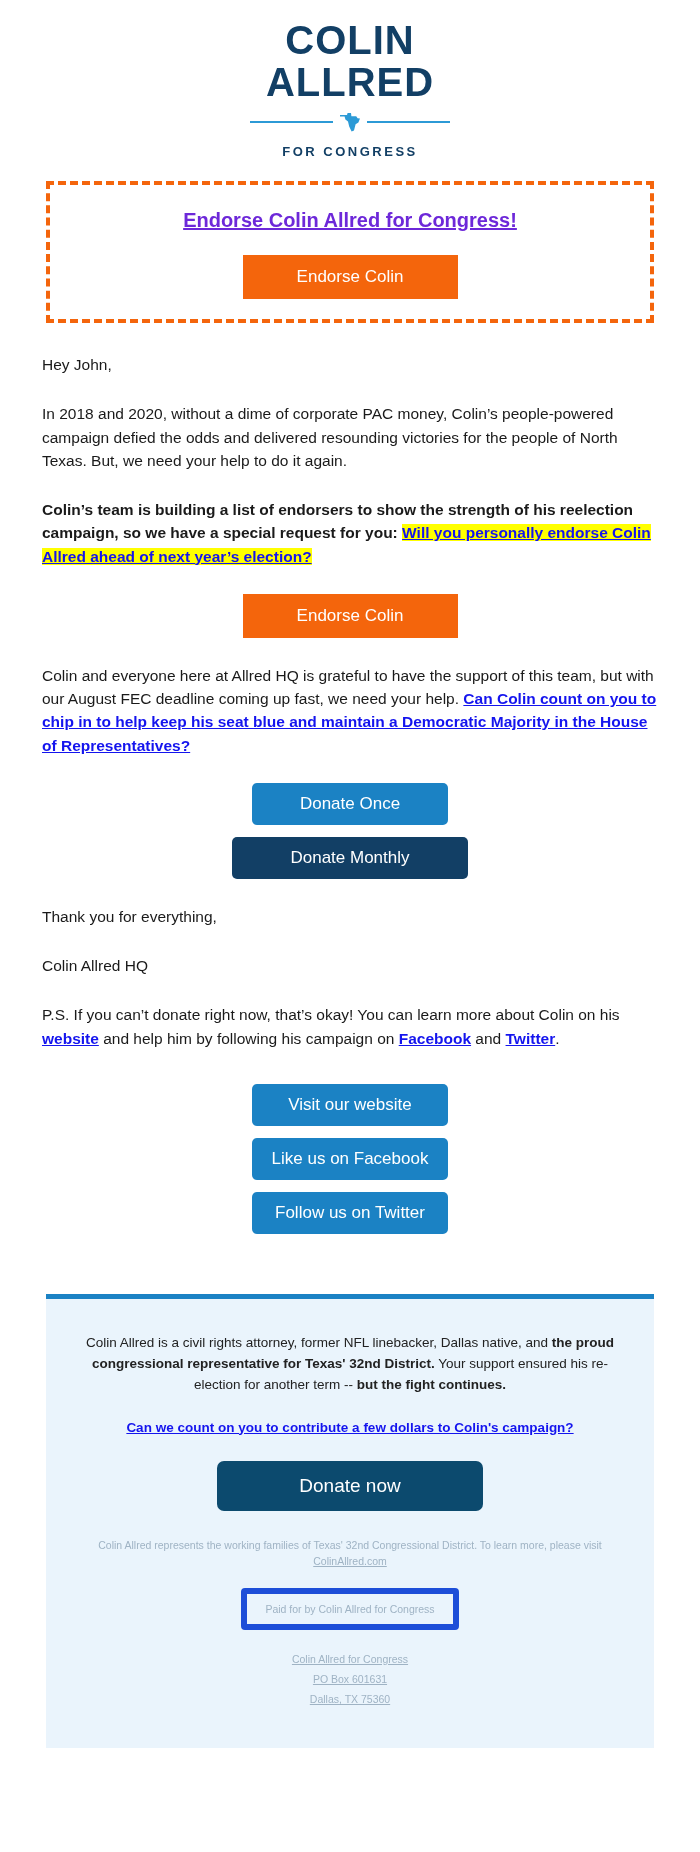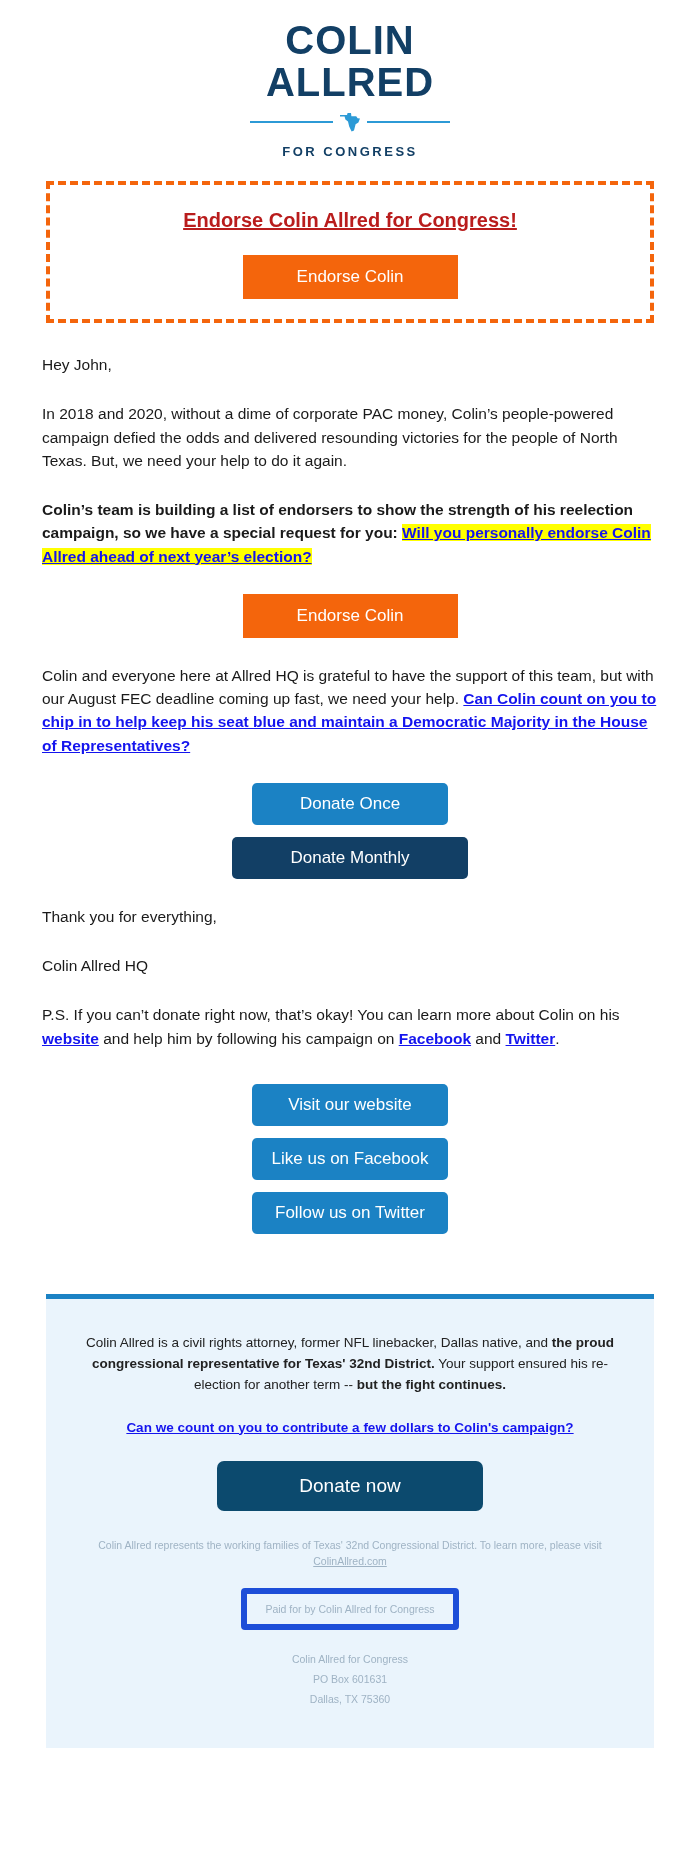--- a/index.html
+++ b/index.html
@@ -37,21 +37,21 @@
   
   .dashed-box {
     margin: 14px 46px 0 46px;
     border: 4px dashed #F4650C;
     padding: 22px 10px 20px;
     text-align: center;
   }
   .dashed-link {
     display: inline-block;
     font-size: 20px; font-weight: bold;
-    color: #b91c1c; text-decoration: underline;
+    color: #6d28d9; text-decoration: underline;
     line-height: 1.3;
   }
   .btn {
     display: inline-block;
     text-align: center;
     font-weight: normal;
     color: #ffffff;
     text-decoration: none;
     cursor: pointer;
   }
@@ -141,21 +141,21 @@
   .paid-box {
     display: inline-block;
     border: 6px solid #1d4ed8;
     border-radius: 4px;
     padding: 9px 18px;
     margin-top: 18px;
     font-size: 10.5px;
     color: #9FB3C4;
   }
   .footer-addr {
-    font-size: 10.5px; line-height: 1.9; color: #9FB3C4; margin: 20px 0 8px 0;
+    font-size: 10.5px; line-height: 1.9; color: #9FB3C4; margin: 20px 0 8px 0; text-decoration: underline;
   }
   .footer-unsub {
     font-size: 10.5px; line-height: 1.8; color: #9FB3C4; margin: 22px 0 0 0;
   }
   .footer-unsub a { color: #9FB3C4; text-decoration: underline; }
   .bottom-pad { height: 60px; }
 </style>
 </head>
 <body>
 

